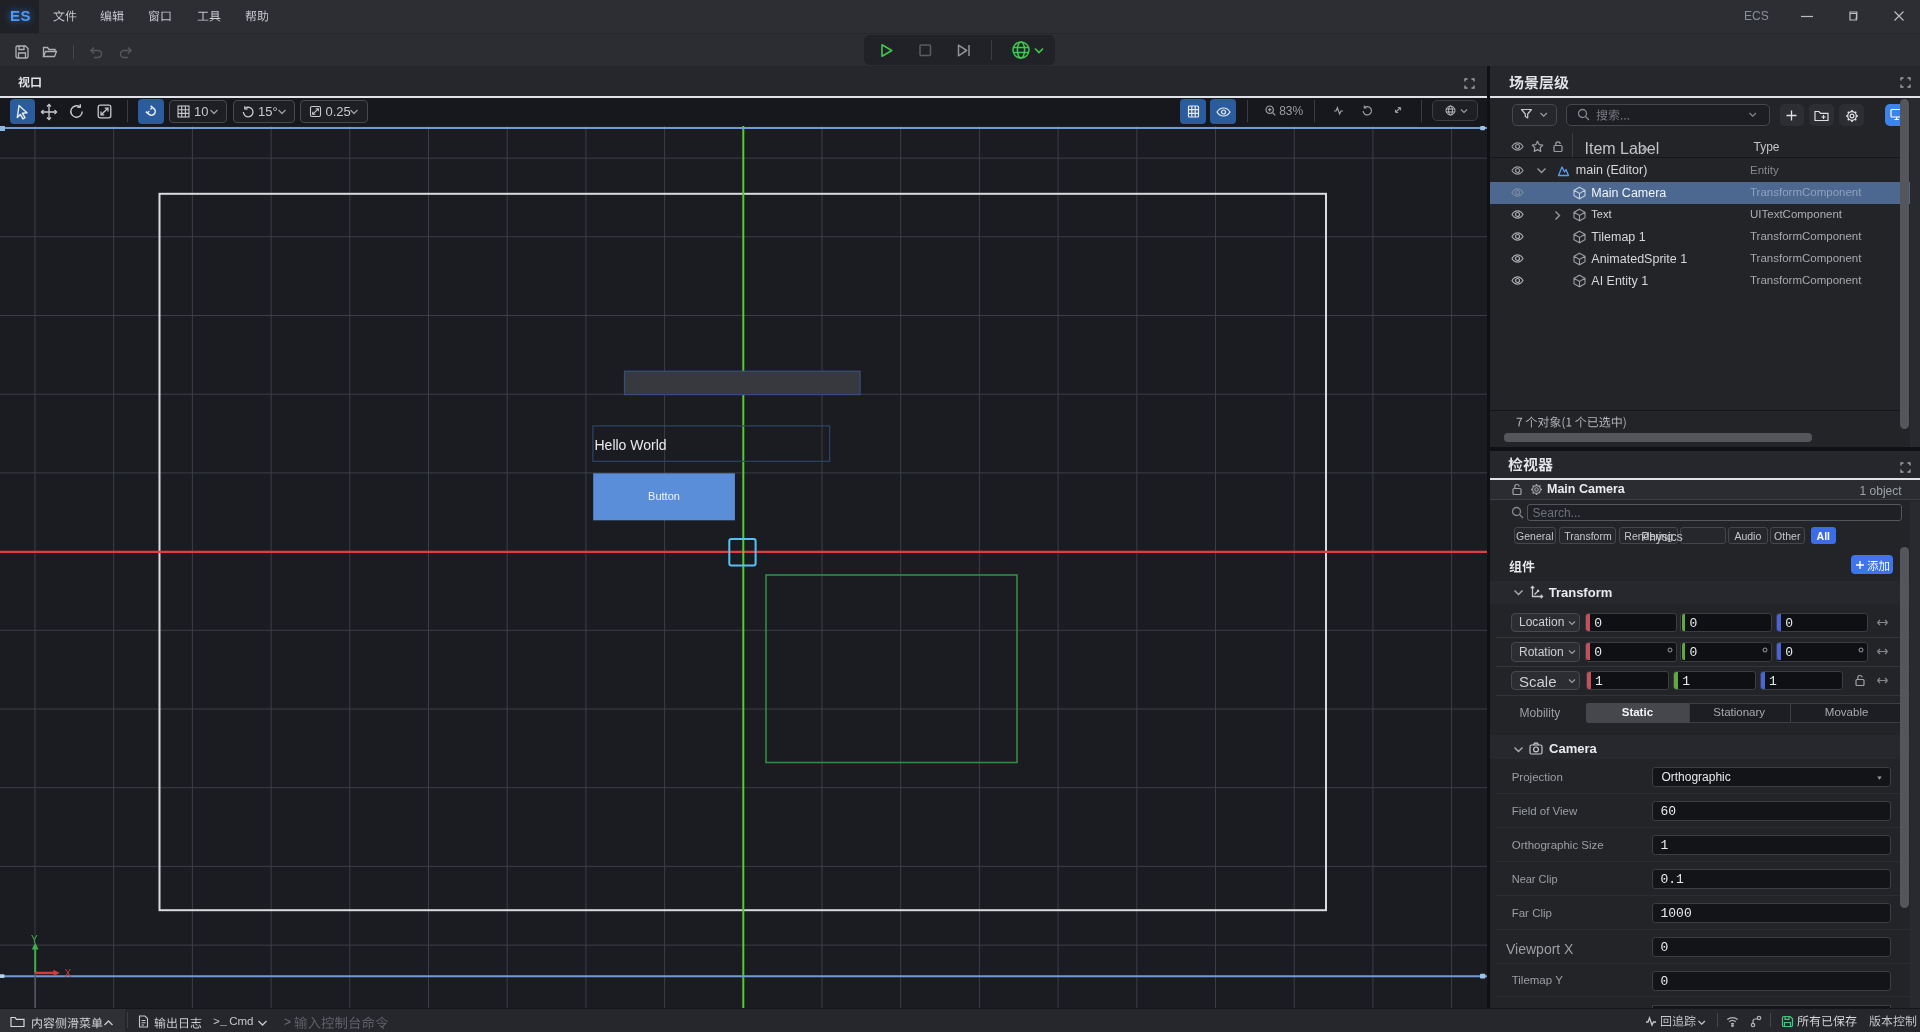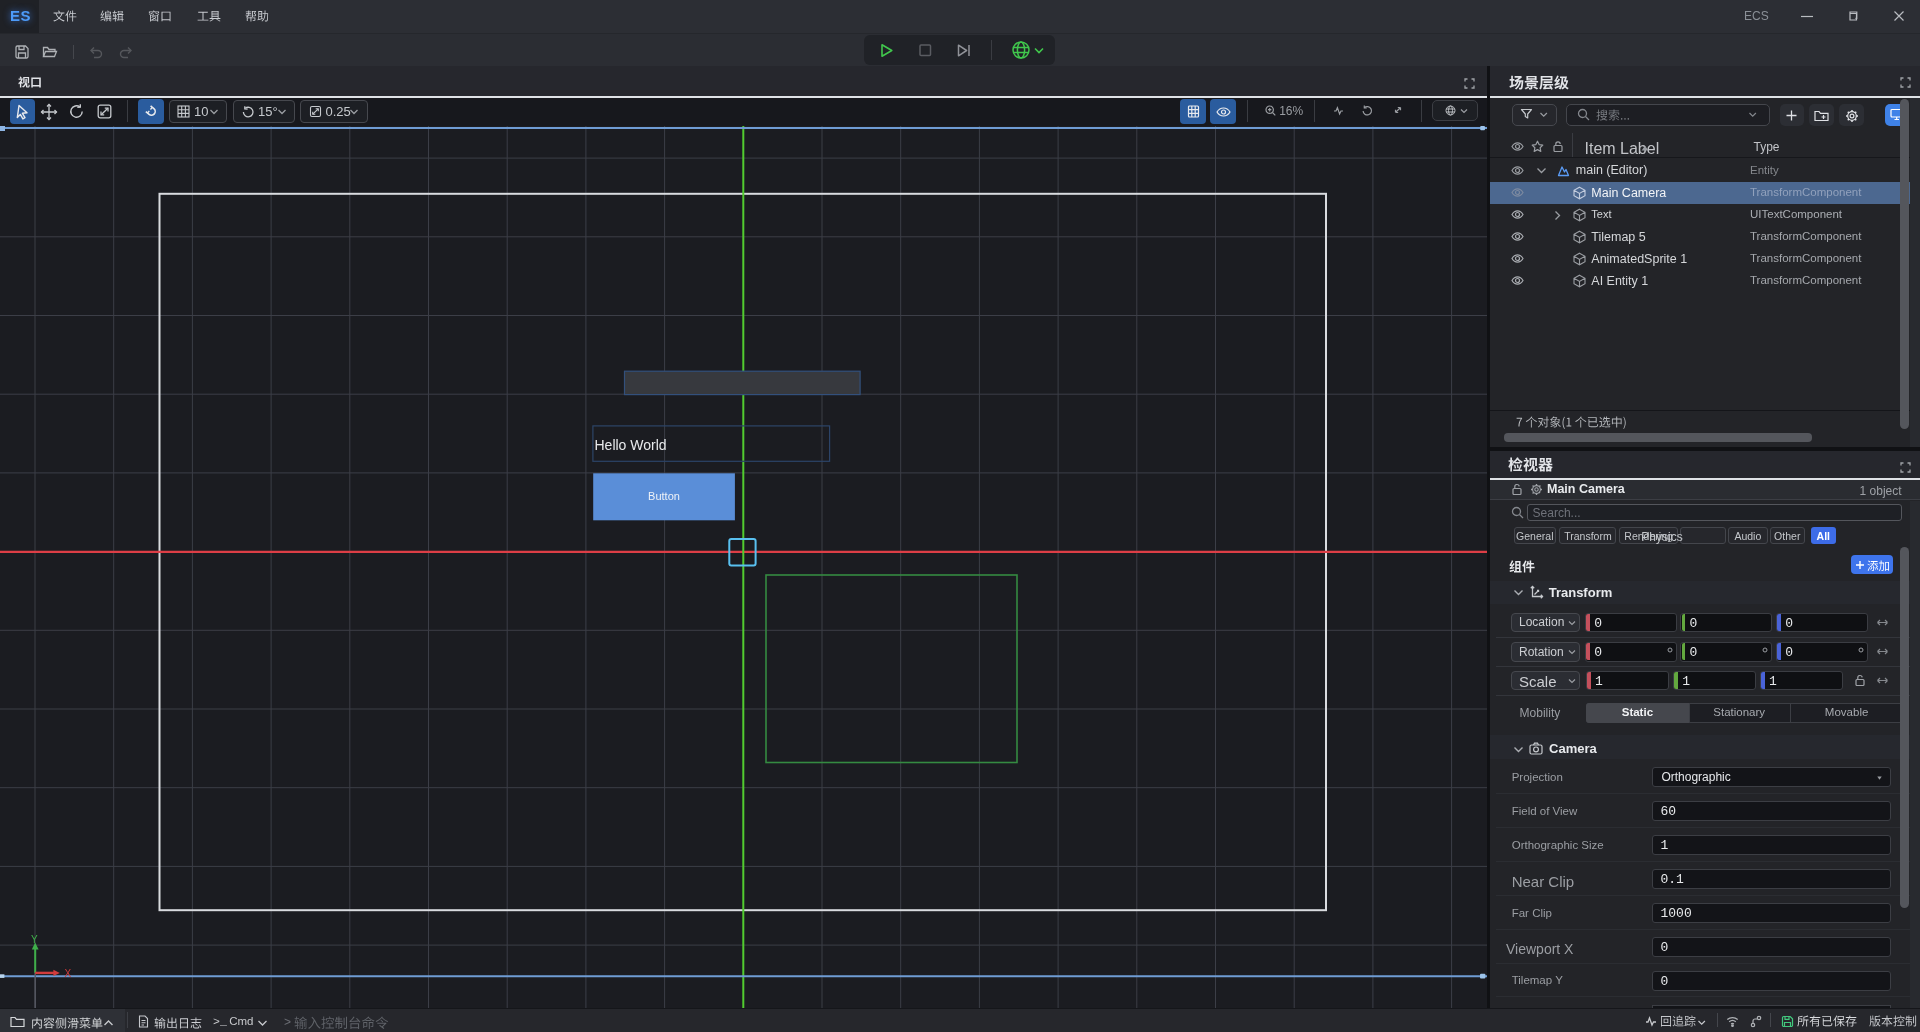--- a/index.html
+++ b/index.html
@@ -152,21 +152,21 @@
 <div style="left:1210.2px;top:99px;width:26px;height:25px;background:#2a5c9e;border-radius:4px"></div>
 <svg style="left:1216px;top:105.5px" width="15" height="12" fill="none" stroke="#e8eaee" stroke-width="1.2">
 <path d="M1 6s2.4-4 6.5-4S14 6 14 6s-2.4 4-6.5 4S1 6 1 6z"></path>
     <circle cx="7.5" cy="6" r="2"></circle>
   </svg>
 <div style="left:1246.5px;top:100px;width:1px;height:22px;background:#3a3c42"></div>
 <svg style="left:1264.5px;top:104.5px" width="11" height="11" fill="none" stroke="#9a9da2" stroke-width="1.2">
 <circle cx="4.7" cy="4.7" r="3.7"></circle>
     <path d="M7.5 7.5l2.8 2.8M3 4.7h3.4M4.7 3v3.4"></path>
   </svg>
-<div class="t" style="left:1279.2px;top:103.5px;font-size:12px;color:#9a9da2">16%</div>
+<div class="t" style="left:1279.2px;top:103.5px;font-size:12px;color:#9a9da2">83%</div>
 <div style="left:1313.7px;top:100px;width:1px;height:22px;background:#3a3c42"></div>
 <svg style="left:1332.5px;top:105px" width="11" height="11" fill="none" stroke="#9a9da2" stroke-width="1.2">
 <path d="M1 6h2L4.4 2.7 6.6 9 8 6h2"></path>
   </svg>
 <svg style="left:1362px;top:105px" width="11" height="11" fill="none" stroke="#9a9da2" stroke-width="1.2">
 <g transform="translate(11 0) scale(-1 1)">
       <path d="M8.7 2.8A4.2 4.2 0 1 0 9.9 5.9"></path>
       <path d="M8.7 0.6v2.4H6.3"></path>
     </g>
   </svg>
@@ -343,21 +343,21 @@
   </svg>
 <div class="t" style="left:1591.3px;top:207.5px;font-size:11px;color:#d5d7da">Text</div>
 <div class="t" style="left:1750px;top:208.0px;font-size:11.5px;color:#aaadb2">UITextComponent</div>
 <svg style="left:1511px;top:230.07500000000002px" width="13" height="13" fill="none" stroke="#aaadb2" stroke-width="1.2">
     <circle cx="6.5" cy="6.5" r="2"></circle>
     <path d="M1 6.5s2.2-3.6 5.5-3.6S12 6.5 12 6.5 9.8 10.1 6.5 10.1 1 6.5 1 6.5z"></path>
   </svg>
 <svg style="left:1572.5px;top:230.07500000000002px" width="13" height="14" fill="none" stroke="#9a9da2" stroke-width="1.1">
     <path d="M6.5 1.2L12 4.3v5.4L6.5 12.8 1 9.7V4.3z M1 4.3l5.5 3.1L12 4.3 M6.5 7.4v5.4"></path>
   </svg>
-<div class="t" style="left:1591.3px;top:229.6px;font-size:12.5px;color:#d5d7da">Tilemap 5</div>
+<div class="t" style="left:1591.3px;top:229.6px;font-size:12.5px;color:#d5d7da">Tilemap 1</div>
 <div class="t" style="left:1750px;top:230.1px;font-size:11.5px;color:#a5a8ad">TransformComponent</div>
 <svg style="left:1511px;top:252.125px" width="13" height="13" fill="none" stroke="#aaadb2" stroke-width="1.2">
     <circle cx="6.5" cy="6.5" r="2"></circle>
     <path d="M1 6.5s2.2-3.6 5.5-3.6S12 6.5 12 6.5 9.8 10.1 6.5 10.1 1 6.5 1 6.5z"></path>
   </svg>
 <svg style="left:1572.5px;top:252.125px" width="13" height="14" fill="none" stroke="#9a9da2" stroke-width="1.1">
     <path d="M6.5 1.2L12 4.3v5.4L6.5 12.8 1 9.7V4.3z M1 4.3l5.5 3.1L12 4.3 M6.5 7.4v5.4"></path>
   </svg>
 <div class="t" style="left:1591.3px;top:251.6px;font-size:12.5px;color:#d5d7da">AnimatedSprite 1</div>
 <div class="t" style="left:1750px;top:252.1px;font-size:11.5px;color:#a5a8ad">TransformComponent</div>
@@ -538,21 +538,21 @@
     <path d="M0.3 0.5h4.4L2.5 3.7z"></path>
   </svg>
 <div class="t" style="left:1511.7px;top:804.8px;font-size:11.5px;color:#9b9ea3">Field of View</div>
 <div style="left:1652.2px;top:801.3px;width:239.3px;height:20.1px;border:1px solid #3c3e44;border-radius:3px;background:#131418"></div>
 <div class="t" style="left:1660.5px;top:804.3px;font-size:13px;font-family:'Liberation Mono',monospace;color:#e8eaec">60</div>
 <div style="left:1496px;top:792.9px;width:418px;height:1px;background:#2b2d32"></div>
 <div class="t" style="left:1511.7px;top:838.8px;font-size:11.5px;color:#9b9ea3">Orthographic Size</div>
 <div style="left:1652.2px;top:835.3px;width:239.3px;height:20.1px;border:1px solid #3c3e44;border-radius:3px;background:#131418"></div>
 <div class="t" style="left:1660.5px;top:838.3px;font-size:13px;font-family:'Liberation Mono',monospace;color:#e8eaec">1</div>
 <div style="left:1496px;top:826.9px;width:418px;height:1px;background:#2b2d32"></div>
-<div class="t" style="left:1511.7px;top:872.7px;font-size:15px;color:#9b9ea3">Near Clip</div>
+<div class="t" style="left:1511.7px;top:872.7px;font-size:11px;color:#9b9ea3">Near Clip</div>
 <div style="left:1652.2px;top:869.2px;width:239.3px;height:20.1px;border:1px solid #3c3e44;border-radius:3px;background:#131418"></div>
 <div class="t" style="left:1660.5px;top:872.2px;font-size:13px;font-family:'Liberation Mono',monospace;color:#e8eaec">0.1</div>
 <div style="left:1496px;top:860.8px;width:418px;height:1px;background:#2b2d32"></div>
 <div class="t" style="left:1511.7px;top:906.6px;font-size:11.5px;color:#9b9ea3">Far Clip</div>
 <div style="left:1652.2px;top:903.1px;width:239.3px;height:20.1px;border:1px solid #3c3e44;border-radius:3px;background:#131418"></div>
 <div class="t" style="left:1660.5px;top:906.1px;font-size:13px;font-family:'Liberation Mono',monospace;color:#e8eaec">1000</div>
 <div style="left:1496px;top:894.7px;width:418px;height:1px;background:#2b2d32"></div>
 <div class="t" style="left:1506px;top:940.5px;font-size:14px;color:#9b9ea3">Viewport X</div>
 <div style="left:1652.2px;top:937.0px;width:239.3px;height:20.1px;border:1px solid #3c3e44;border-radius:3px;background:#131418"></div>
 <div class="t" style="left:1660.5px;top:940.0px;font-size:13px;font-family:'Liberation Mono',monospace;color:#e8eaec">0</div>

